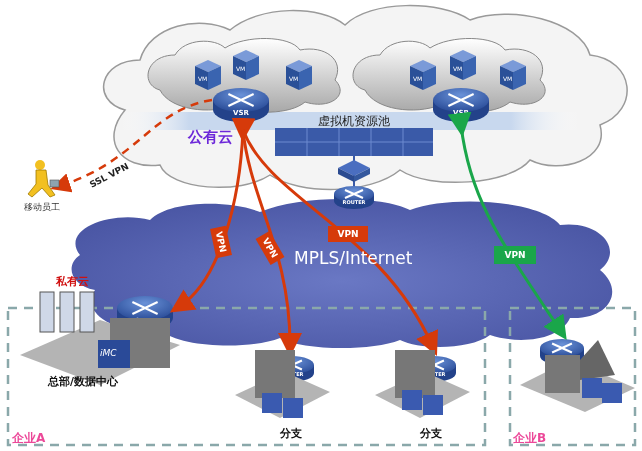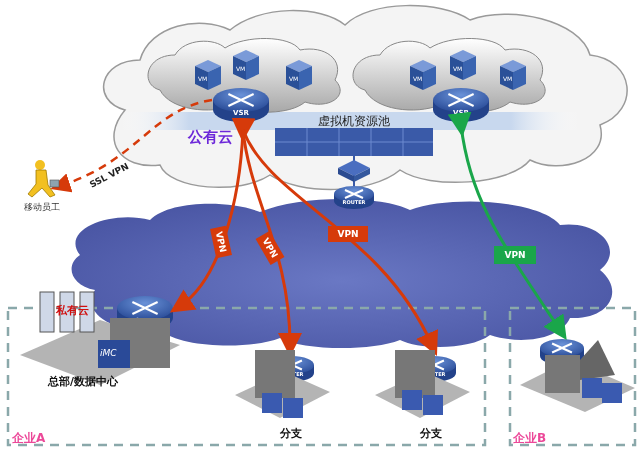--- a/index.html
+++ b/index.html
@@ -1,21 +1,21 @@
 <!DOCTYPE html>
 <html><head>
 <meta charset="utf-8">
 <style>
   html,body{margin:0;padding:0;background:#fff;}
   body{width:642px;height:451px;position:relative;overflow:hidden;font-family:"DejaVu Sans",sans-serif;}
   #stage{position:absolute;left:0;top:0;width:642px;height:451px;}
   .lbl{position:absolute;white-space:nowrap;}
   .vpc-title{font-weight:bold;font-size:13px;color:#111;}
   .pubcloud{font-weight:bold;font-size:15px;color:#6d28d9;}
-  .privcloud{font-weight:bold;font-size:11px;color:#d01010;margin-top:29px;}
+  .privcloud{font-weight:bold;font-size:11px;color:#d01010;}
   .pool{font-size:12px;color:#222;}
   .mpls{font-size:17px;color:#fff;}
   .site{font-weight:bold;font-size:11px;color:#111;}
   .ent{font-weight:bold;font-size:12px;color:#ec4899;}
   .mobile{font-size:9px;color:#333;}
   .ssl{font-weight:bold;font-size:9px;color:#222;transform:rotate(-28deg);transform-origin:left top;}
   .vpn-tag{position:absolute;color:#fff;font-weight:bold;font-size:9px;text-align:center;line-height:16px;}
 </style>
 </head>
 <body>
@@ -208,20 +208,21 @@
 
   <g>
     <circle cx="40" cy="165" r="5" fill="#f2c020"></circle>
     <path d="M36,170 L46,170 L48,185 L55,195 L50,197 L42,188 L32,197 L28,194 L36,184 Z" fill="#f2c020" stroke="#a07a00" stroke-width="0.8"></path>
     <rect x="50" y="180" width="9" height="7" fill="#8ea4b0" stroke="#555" stroke-width="0.6"></rect>
   </g>
 </svg>
 
 <div class="lbl pubcloud" style="left:188px;top:128px">公有云</div>
 <div class="lbl pool" style="left:318px;top:113px">虚拟机资源池</div>
+<div class="lbl mpls" style="left:294px;top:248px">MPLS/Internet</div>
 <div class="lbl mobile" style="left:24px;top:201px">移动员工</div>
 <div class="lbl ssl" style="left:88px;top:181px">SSL VPN</div>
 <div class="lbl privcloud" style="left:56px;top:274px">私有云</div>
 <div class="lbl site" style="left:48px;top:374px">总部/数据中心</div>
 <div class="lbl site" style="left:280px;top:426px">分支</div>
 <div class="lbl site" style="left:420px;top:426px">分支</div>
 <div class="lbl ent" style="left:12px;top:430px">企业A</div>
 <div class="lbl ent" style="left:513px;top:430px">企业B</div>
 <div class="lbl" style="left:100px;top:348px;color:#fff;font-size:9px;font-style:italic;font-weight:normal">iMC</div>
 

